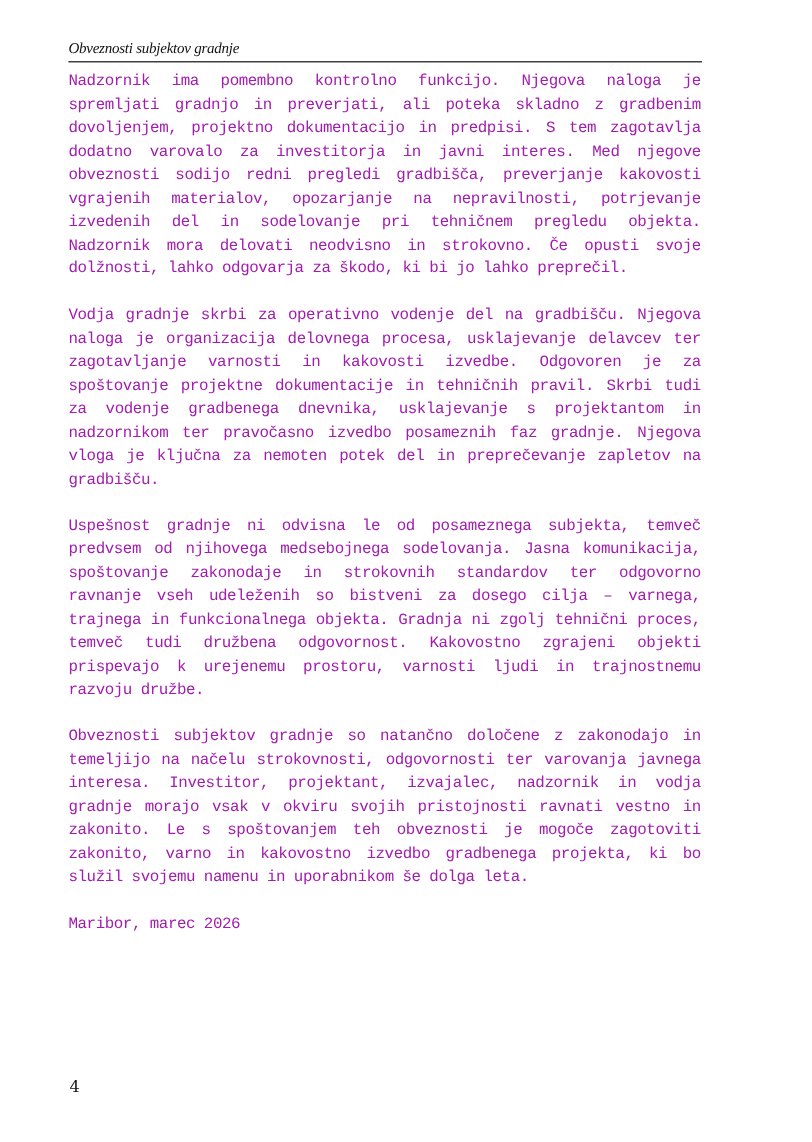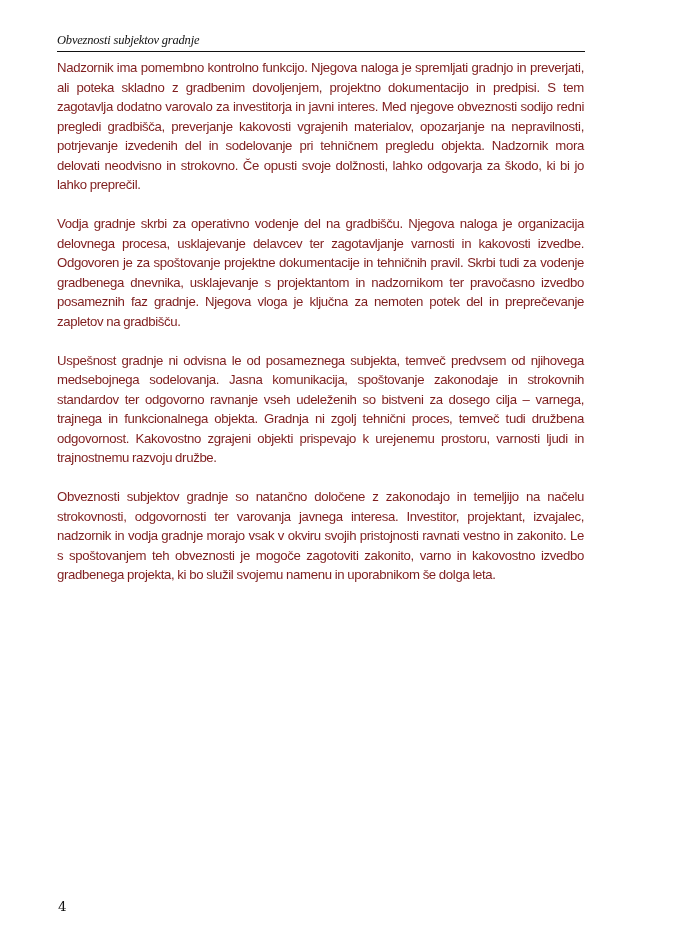--- a/index.html
+++ b/index.html
@@ -10,22 +10,22 @@
   .running-header {
     position: absolute; left: 57px; top: 33px; width: 528px;
     font-family: "Liberation Serif", "DejaVu Serif", serif;
     font-style: italic; font-size: 12.5px; color: #111;
     padding-bottom: 3px;
     border-bottom: 1.3px solid #111;
     letter-spacing: -0.2px;
   }
   .body {
     position: absolute; left: 57px; top: 58px; width: 527px;
-    font-family: Liberation Sans, sans-serif;
-    font-size: 13.2px; line-height: 19.5px; color: #7f1d1d;
+    font-family: Liberation Mono, monospace;
+    font-size: 13.2px; line-height: 19.5px; color: #a21caf;
     letter-spacing: -0.35px;
     word-spacing: -0.3px;
   }
   .body p { margin: 0 0 19.5px 0; text-align: justify; }
   .body p.last-line-left { text-align: left; }
   .page-number {
     position: absolute; left: 58px; top: 898px;
     font-family: "DejaVu Serif", "Liberation Serif", serif;
     font-size: 13.5px; color: #111;
   }
@@ -34,16 +34,17 @@
 <body>
 
 <div class="page">
   <div class="running-header">Obveznosti subjektov gradnje</div>
 
   <div class="body">
     <p>Nadzornik ima pomembno kontrolno funkcijo. Njegova naloga je spremljati gradnjo in preverjati, ali poteka skladno z gradbenim dovoljenjem, projektno dokumentacijo in predpisi. S tem zagotavlja dodatno varovalo za investitorja in javni interes. Med njegove obveznosti sodijo redni pregledi gradbišča, preverjanje kakovosti vgrajenih materialov, opozarjanje na nepravilnosti, potrjevanje izvedenih del in sodelovanje pri tehničnem pregledu objekta. Nadzornik mora delovati neodvisno in strokovno. Če opusti svoje dolžnosti, lahko odgovarja za škodo, ki bi jo lahko preprečil.</p>
     <p>Vodja gradnje skrbi za operativno vodenje del na gradbišču. Njegova naloga je organizacija delovnega procesa, usklajevanje delavcev ter zagotavljanje varnosti in kakovosti izvedbe. Odgovoren je za spoštovanje projektne dokumentacije in tehničnih pravil. Skrbi tudi za vodenje gradbenega dnevnika, usklajevanje s projektantom in nadzornikom ter pravočasno izvedbo posameznih faz gradnje. Njegova vloga je ključna za nemoten potek del in preprečevanje zapletov na gradbišču.</p>
     <p>Uspešnost gradnje ni odvisna le od posameznega subjekta, temveč predvsem od njihovega medsebojnega sodelovanja. Jasna komunikacija, spoštovanje zakonodaje in strokovnih standardov ter odgovorno ravnanje vseh udeleženih so bistveni za dosego cilja – varnega, trajnega in funkcionalnega objekta. Gradnja ni zgolj tehnični proces, temveč tudi družbena odgovornost. Kakovostno zgrajeni objekti prispevajo k urejenemu prostoru, varnosti ljudi in trajnostnemu razvoju družbe.</p>
     <p>Obveznosti subjektov gradnje so natančno določene z zakonodajo in temeljijo na načelu strokovnosti, odgovornosti ter varovanja javnega interesa. Investitor, projektant, izvajalec, nadzornik in vodja gradnje morajo vsak v okviru svojih pristojnosti ravnati vestno in zakonito. Le s spoštovanjem teh obveznosti je mogoče zagotoviti zakonito, varno in kakovostno izvedbo gradbenega projekta, ki bo služil svojemu namenu in uporabnikom še dolga leta.</p>
+    <p class="last-line-left">Maribor, marec 2026</p>
   </div>
 
   <div class="page-number">4</div>
 </div>
 
 </body></html>

